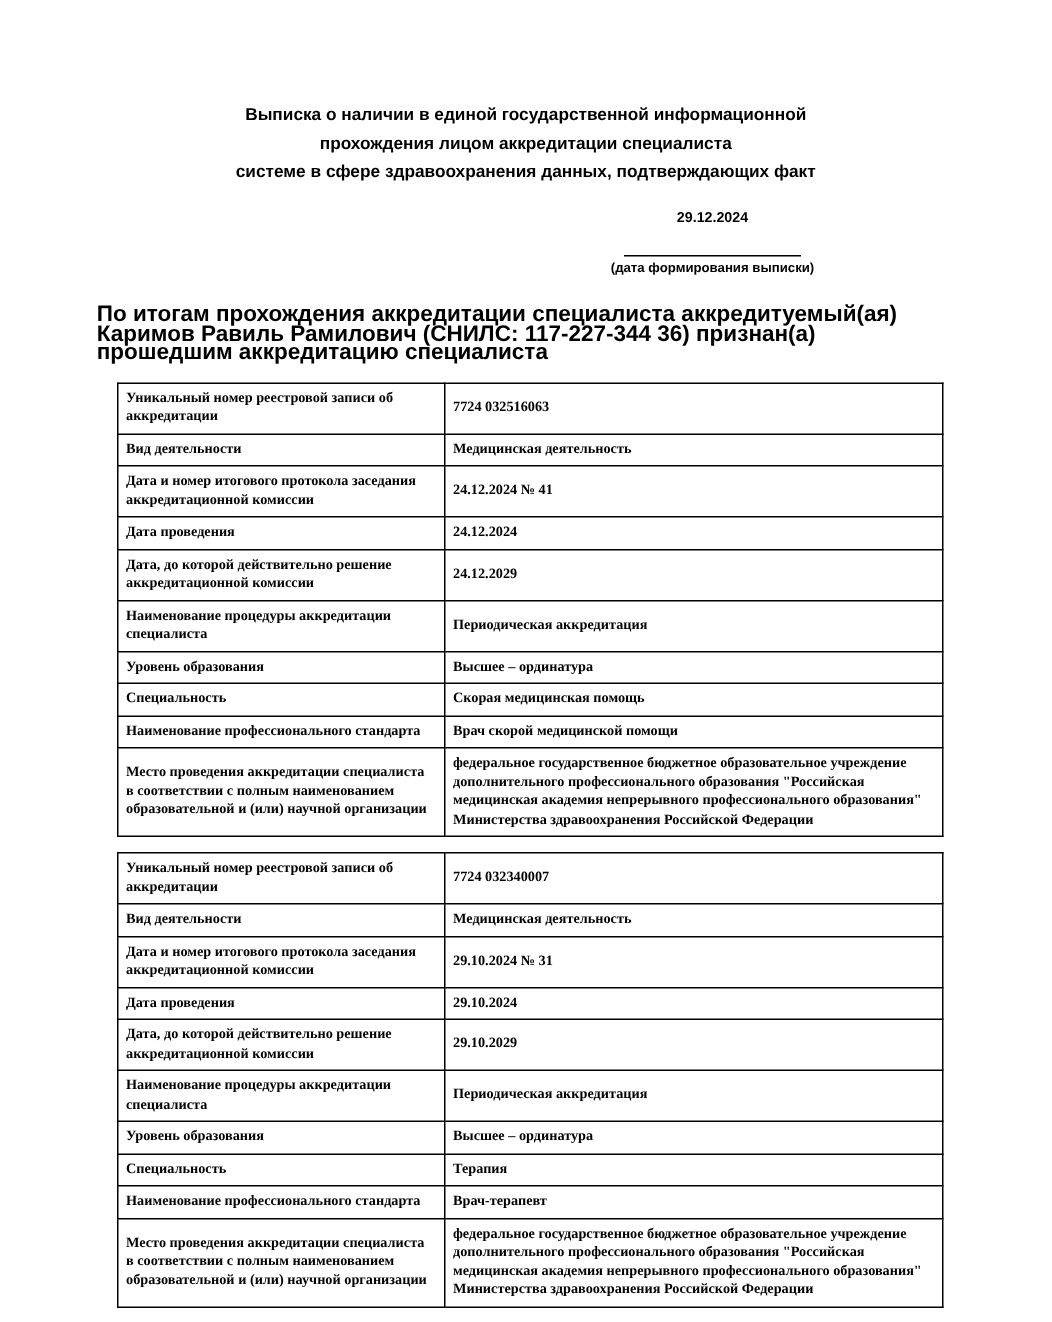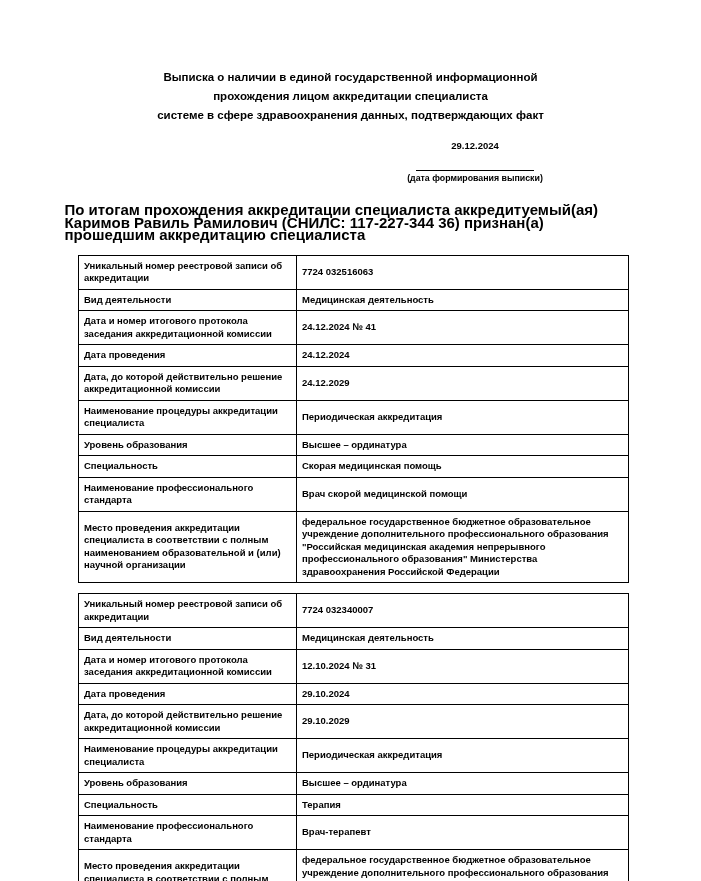--- a/index.html
+++ b/index.html
@@ -59,20 +59,21 @@
     text-align: center;
     font-size: 13px;
   }
 
   table.acc-table {
     width: 550px;
     margin: 13px 0 0 78px;
     border-collapse: collapse;
     border: 1.5px solid #000;
     table-layout: fixed;
+    font-family: Liberation Serif, serif;
   }
   table.acc-table + table.acc-table { margin-top: 10px; }
   table.acc-table td {
     border: 1px solid #000;
     vertical-align: middle;
     font-size: 9.5px;
     line-height: 12.5px;
     font-weight: 700;
     padding: 4px 6px 4px 5px;
   }
@@ -149,21 +150,21 @@
         <tr>
           <td class="label-cell">Уникальный номер реестровой записи об аккредитации</td>
           <td class="value-cell">7724 032340007</td>
         </tr>
         <tr>
           <td class="label-cell">Вид деятельности</td>
           <td class="value-cell">Медицинская деятельность</td>
         </tr>
         <tr>
           <td class="label-cell">Дата и номер итогового протокола заседания аккредитационной комиссии</td>
-          <td class="value-cell">12.10.2024 № 31</td>
+          <td class="value-cell">29.10.2024 № 31</td>
         </tr>
         <tr>
           <td class="label-cell">Дата проведения</td>
           <td class="value-cell">29.10.2024</td>
         </tr>
         <tr>
           <td class="label-cell">Дата, до которой действительно решение аккредитационной комиссии</td>
           <td class="value-cell">29.10.2029</td>
         </tr>
         <tr>

